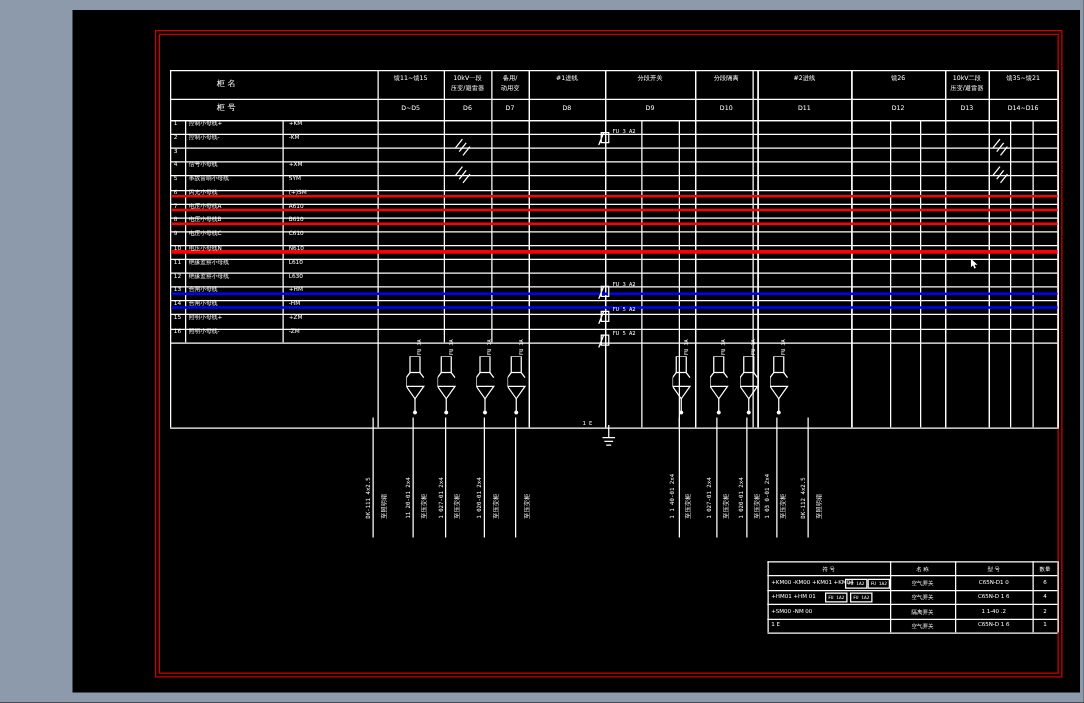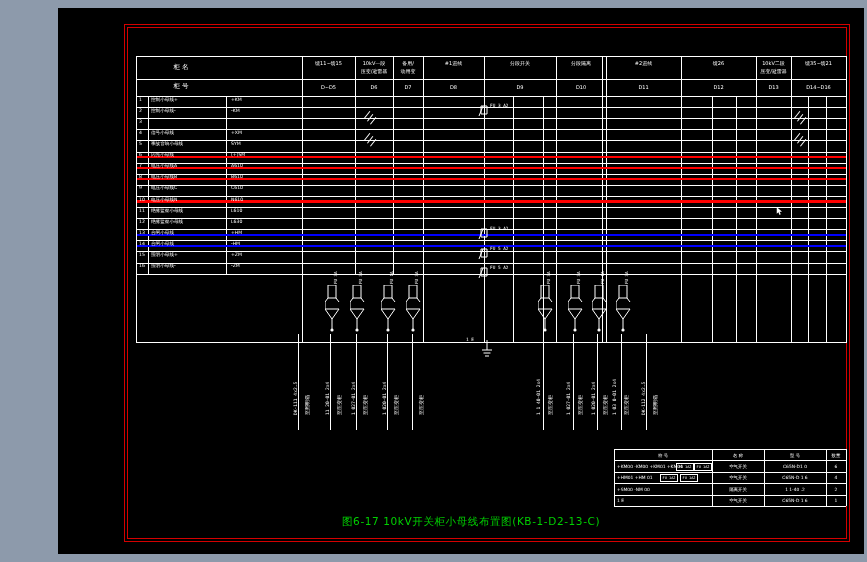--- a/index.html
+++ b/index.html
@@ -239,21 +239,20 @@
           <i style="left: 3px; top: 3px;"></i>
           <i style="left: 6px; top: 6px;"></i>
         </div>
         <div class="brk" style="left: 658px; top: 84px;">
           <i style="left: 0px; top: 0px;"></i>
           <i style="left: 3px; top: 3px;"></i>
           <i style="left: 6px; top: 6px;"></i>
         </div>
       </div>
 
-    <div id="caption">图6-17  10kV开关柜小母线布置图(KB-1-D2-13-C)</div>
 
     <div id="parts">
         <div class="pbox" style="position: absolute; left: 0px; top: 0px; width: 232px; height: 1px; border: none; background: rgb(255, 255, 255);"></div>
         <div class="pbox" style="position: absolute; left: 0px; top: 11.4px; width: 232px; height: 1px; border: none; background: rgb(255, 255, 255);"></div>
         <div class="pbox" style="position: absolute; left: 0px; top: 22.8px; width: 232px; height: 1px; border: none; background: rgb(255, 255, 255);"></div>
         <div class="pbox" style="position: absolute; left: 0px; top: 34.2px; width: 232px; height: 1px; border: none; background: rgb(255, 255, 255);"></div>
         <div class="pbox" style="position: absolute; left: 0px; top: 45.6px; width: 232px; height: 1px; border: none; background: rgb(255, 255, 255);"></div>
         <div class="pbox" style="position: absolute; left: 0px; top: 57px; width: 232px; height: 1px; border: none; background: rgb(255, 255, 255);"></div>
         <div class="pbox" style="position: absolute; left: 0px; top: 0px; width: 1px; height: 57px; border: none; background: rgb(255, 255, 255);"></div>
         <div class="pbox" style="position: absolute; left: 98px; top: 0px; width: 1px; height: 57px; border: none; background: rgb(255, 255, 255);"></div>

